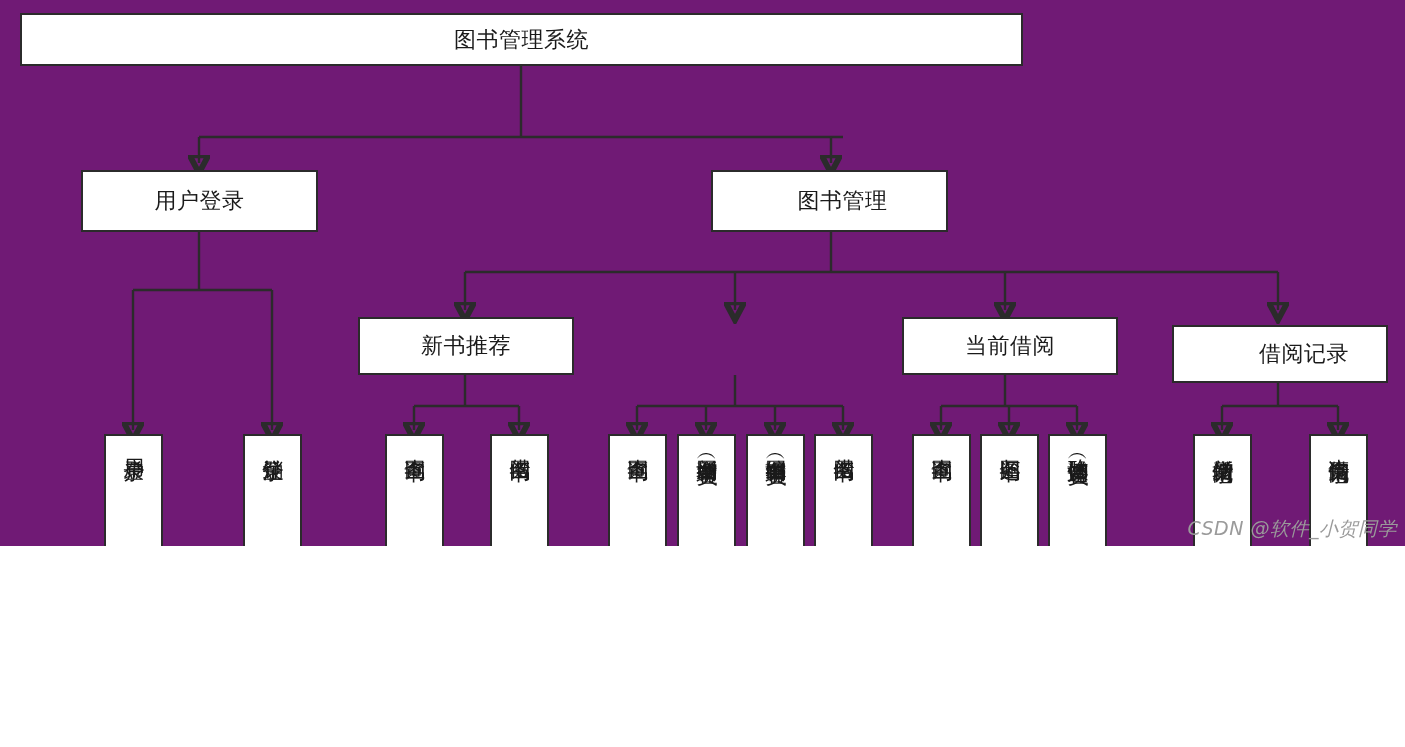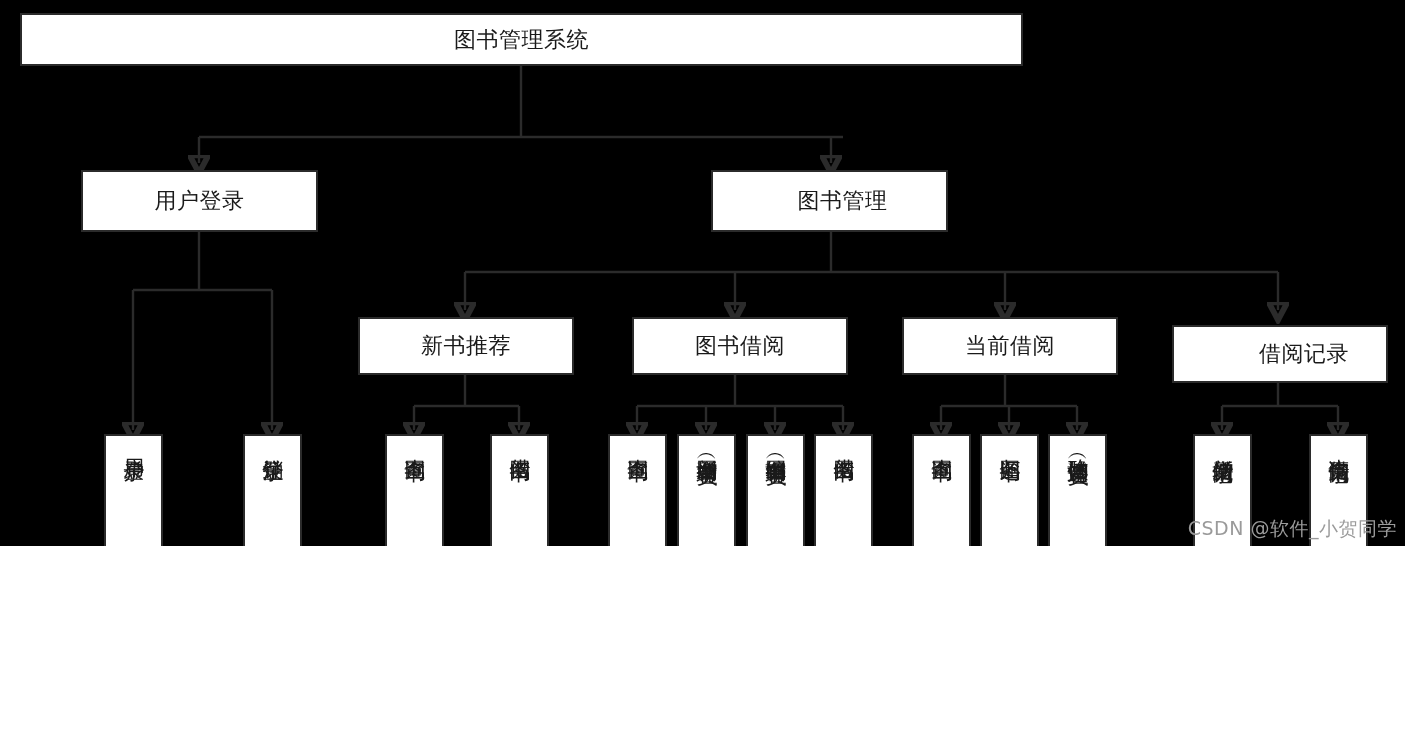--- a/index.html
+++ b/index.html
@@ -7,21 +7,21 @@
     padding: 0;
     background: #ffffff;
   }
   body {
     font-family: "DejaVu Sans", "Liberation Sans", sans-serif;
   }
   #canvas {
     position: relative;
     width: 1405px;
     height: 546px;
-    background: #000000;
+    background: #701a75;
     overflow: hidden;
   }
   .node {
     position: absolute;
     box-sizing: border-box;
     background: #ffffff;
     border: 2px solid #2b2b2b;
     display: flex;
     align-items: center;
     justify-content: center;
@@ -65,20 +65,21 @@
     fill: none;
   }
   .watermark {
     position: absolute;
     right: 8px;
     bottom: 4px;
     font-size: 19px;
     color: #9a9a9a;
     letter-spacing: 0.5px;
     white-space: nowrap;
+    font-style: italic;
   }
 </style>
 </head>
 <body>
 
 <div id="canvas">
 
   <svg class="links" viewBox="0 0 1405 747">
     <defs>
       <marker id="arrow" markerWidth="9" markerHeight="9" refX="3.2" refY="4.5" orient="auto" markerUnits="strokeWidth">
@@ -134,23 +135,20 @@
   <div class="node" style="left:81px; top:170px; width:237px; height:62px;">
     <span class="node-label">用户登录</span>
   </div>
   <div class="node" style="left:711px; top:170px; width:237px; height:62px;padding-left:26px;">
     <span class="node-label">图书管理</span>
   </div>
 
   <div class="node" style="left:358px; top:317px; width:216px; height:58px;">
     <span class="node-label">新书推荐</span>
   </div>
-  <div class="node" style="left:632px; top:317px; width:216px; height:58px;">
-    <span class="node-label">图书借阅</span>
-  </div>
   <div class="node" style="left:902px; top:317px; width:216px; height:58px;text-align:center;">
     <span class="node-label">当前借阅</span>
   </div>
   <div class="node" style="left:1172px; top:325px; width:216px; height:58px;padding-left:48px;">
     <span class="node-label">借阅记录</span>
   </div>
 
   <div class="node leaf" style="left:104px; top:434px; width:59px; height:300px;">
     <span class="node-label">用户登录</span>
   </div>

